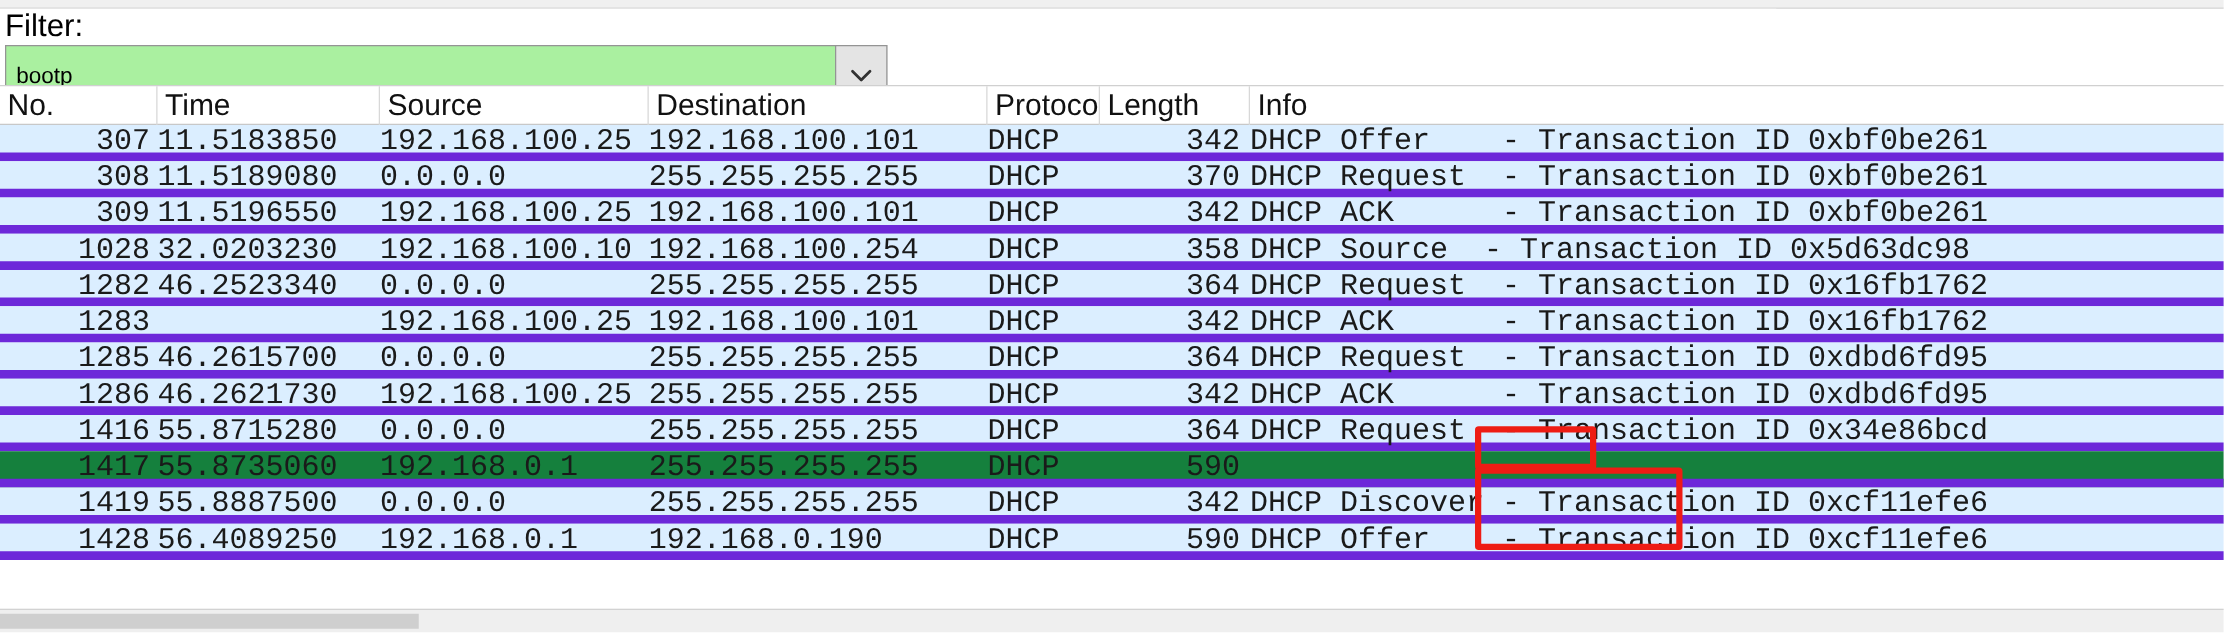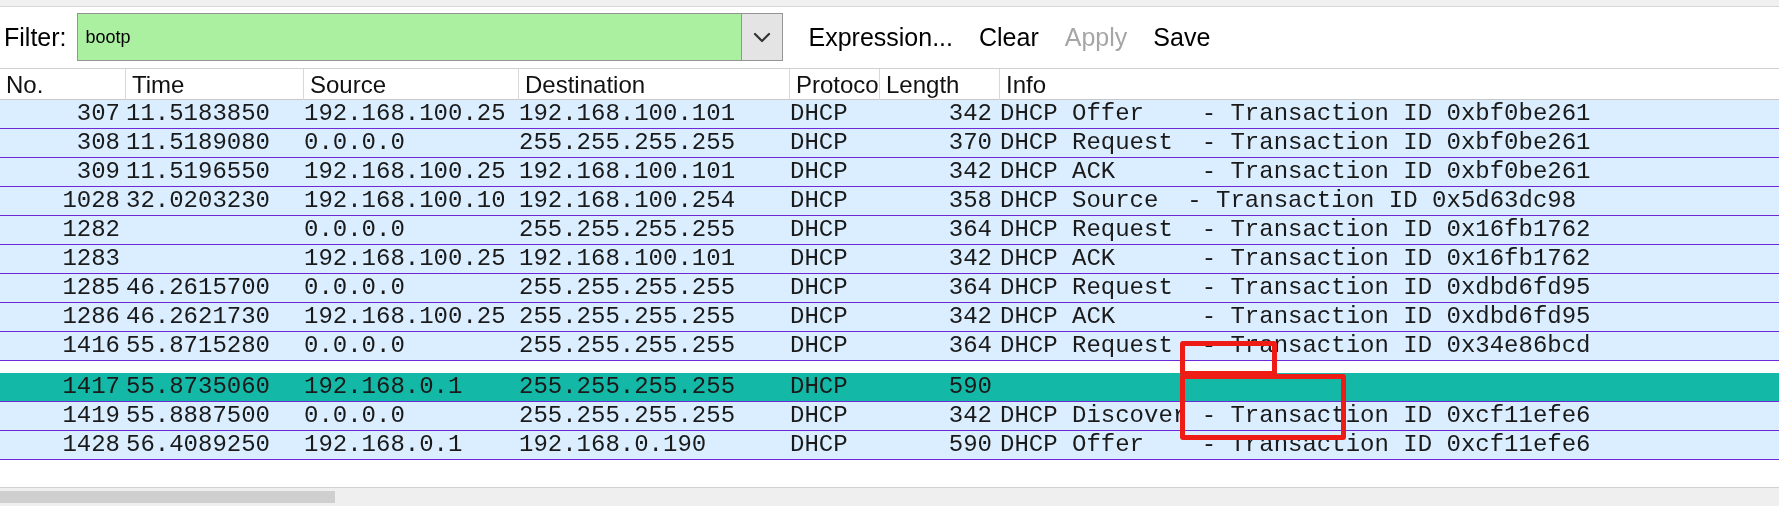--- a/index.html
+++ b/index.html
@@ -32,23 +32,23 @@
   }
 
   
   .filter-bar {
     position: absolute;
     top: 7px; left: 0;
     width: 1421px;
     height: 60px;
     background: #ffffff;
     display: flex;
-    align-items: center;
     box-sizing: border-box;
     padding-left: 4px;
+    flex-direction: column;
   }
   .filter-label {
     font-size: 25px;
     color: #000000;
     padding-right: 10px;
     white-space: nowrap;
     font-family: "Liberation Sans", sans-serif;
   }
   .filter-input-wrap {
     position: relative;
@@ -133,21 +133,21 @@
     position: absolute;
     top: 100px; left: 0;
     width: 1779px;
     height: 388px;
     background: #ffffff;
   }
   .row {
     position: relative;
     height: 29px;
     background: #dbeeff;
-    border-bottom: 1px solid #6d28d9;
+    border-bottom: 7px solid #6d28d9;
     box-sizing: border-box;
     width: 1779px;
   }
   .cell {
     position: absolute;
     top: 0;
     height: 28px;
     line-height: 28px;
     font-size: 24px;
     color: #1a1a1a;
@@ -258,20 +258,21 @@
         <div class="cell c-no">1028</div>
         <div class="cell c-time">32.0203230</div>
         <div class="cell c-src">192.168.100.100</div>
         <div class="cell c-dst">192.168.100.254</div>
         <div class="cell c-proto">DHCP</div>
         <div class="cell c-len">358</div>
         <div class="cell c-info">DHCP Source  - Transaction ID 0x5d63dc98</div>
       </div>
       <div class="row" style="background: rgb(219, 238, 255);">
         <div class="cell c-no">1282</div>
+        <div class="cell c-time">46.2523340</div>
         <div class="cell c-src">0.0.0.0</div>
         <div class="cell c-dst">255.255.255.255</div>
         <div class="cell c-proto">DHCP</div>
         <div class="cell c-len">364</div>
         <div class="cell c-info">DHCP Request  - Transaction ID 0x16fb1762</div>
       </div>
       <div class="row" style="background: rgb(219, 238, 255);">
         <div class="cell c-no">1283</div>
         <div class="cell c-src">192.168.100.254</div>
         <div class="cell c-dst">192.168.100.101</div>
@@ -299,21 +300,21 @@
       </div>
       <div class="row" style="background: rgb(219, 238, 255);">
         <div class="cell c-no">1416</div>
         <div class="cell c-time">55.8715280</div>
         <div class="cell c-src">0.0.0.0</div>
         <div class="cell c-dst">255.255.255.255</div>
         <div class="cell c-proto">DHCP</div>
         <div class="cell c-len">364</div>
         <div class="cell c-info">DHCP Request  - Transaction ID 0x34e86bcd</div>
       </div>
-      <div class="row" style="background: #14b8a6; margin-top: 12px;">
+      <div class="row" style="background: #15803d;">
         <div class="cell c-no">1417</div>
         <div class="cell c-time">55.8735060</div>
         <div class="cell c-src">192.168.0.1</div>
         <div class="cell c-dst">255.255.255.255</div>
         <div class="cell c-proto">DHCP</div>
         <div class="cell c-len">590</div>
       </div>
       <div class="row" style="background: rgb(219, 238, 255);">
         <div class="cell c-no">1419</div>
         <div class="cell c-time">55.8887500</div>

